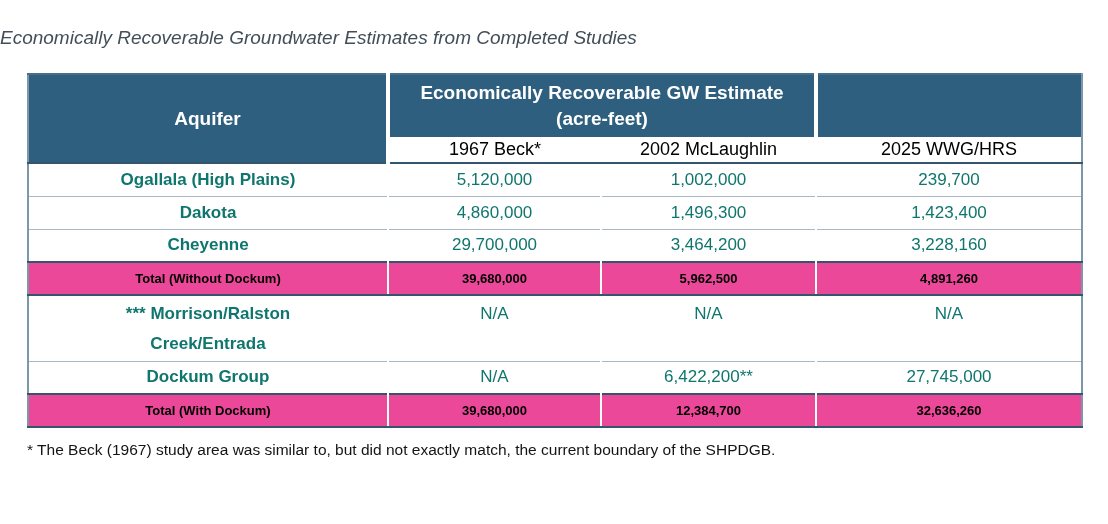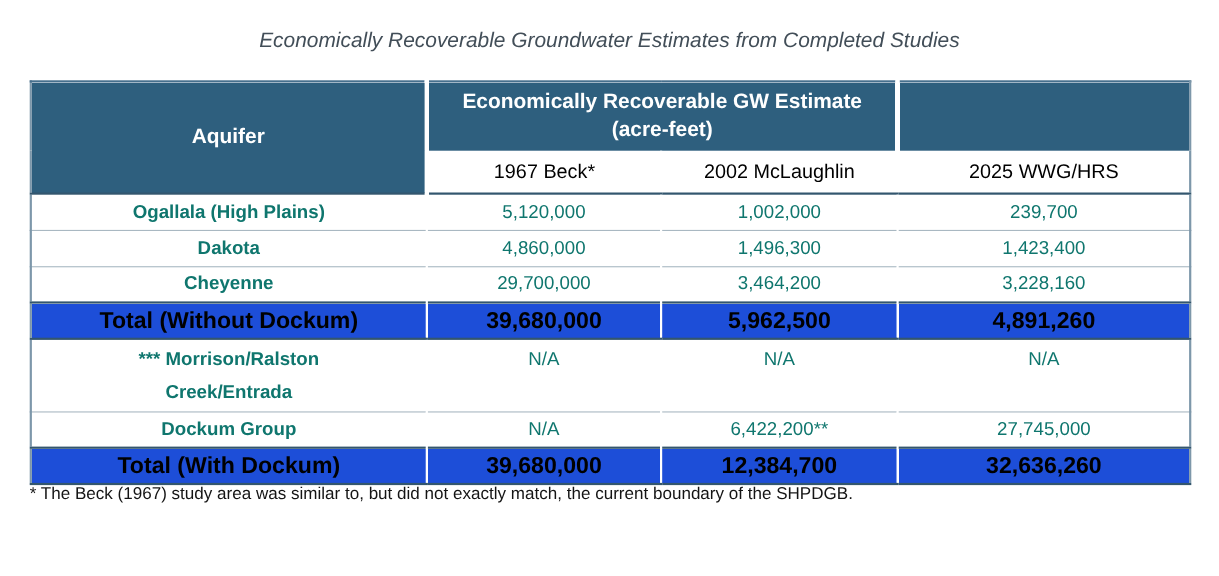--- a/index.html
+++ b/index.html
@@ -6,21 +6,20 @@
     margin: 0; padding: 0;
     width: 1108px; height: 524px;
     background: #ffffff;
     font-family: "Liberation Sans", sans-serif;
     position: relative;
   }
   .page-title {
     position: absolute;
     top: 27px; left: 0;
     width: 1108px;
-    text-align: center;
     font-style: italic;
     font-size: 19px;
     color: #424e58;
   }
   table.gw-table {
     position: absolute;
     left: 27px; top: 73px;
     width: 1054px;
     border-collapse: collapse;
     table-layout: fixed;
@@ -37,34 +36,34 @@
     font-weight: bold;
     font-size: 19px;
     vertical-align: middle;
   }
   th.aq-head {
     border-right: 4px solid #ffffff;
     border-bottom: 2px solid #33566e;
   }
   th.span-head { line-height: 26px; }
   th.empty-head { border-left: 4px solid #ffffff; }
-  tr.subhead { height: 39px; }
+  tr.subhead { height: 26px; }
   tr.subhead td {
     background: #ffffff;
     color: #000000;
     font-size: 18px;
     border-bottom: 2px solid #33566e;
   }
   tr.data { height: 33px; }
   tr.data td { border-bottom: 1.6px solid #a9b8c2; font-size: 17px; color: #0f766e; background: #fff; }
   tr.total { height: 33px; }
   tr.total td {
-    background: #1d4ed8;
+    background: #ec4899;
     font-weight: bold;
-    font-size: 21px;
+    font-size: 13px;
     color: #000;
     border-top: 2px solid #33566e;
     border-bottom: 2px solid #33566e;
   }
   tr.tall { height: 66px; }
   tr.tall td { vertical-align: top; padding-top: 3px; line-height: 30px; }
   td.aqname { font-weight: bold; padding-left: 44px; padding-right: 44px; }
   tbody td + td { border-left: 2px solid rgba(255,255,255,0.95); }
   tr.subhead td + td { border-left: 2px solid rgba(255,255,255,0.95); }
   .footnotes {

